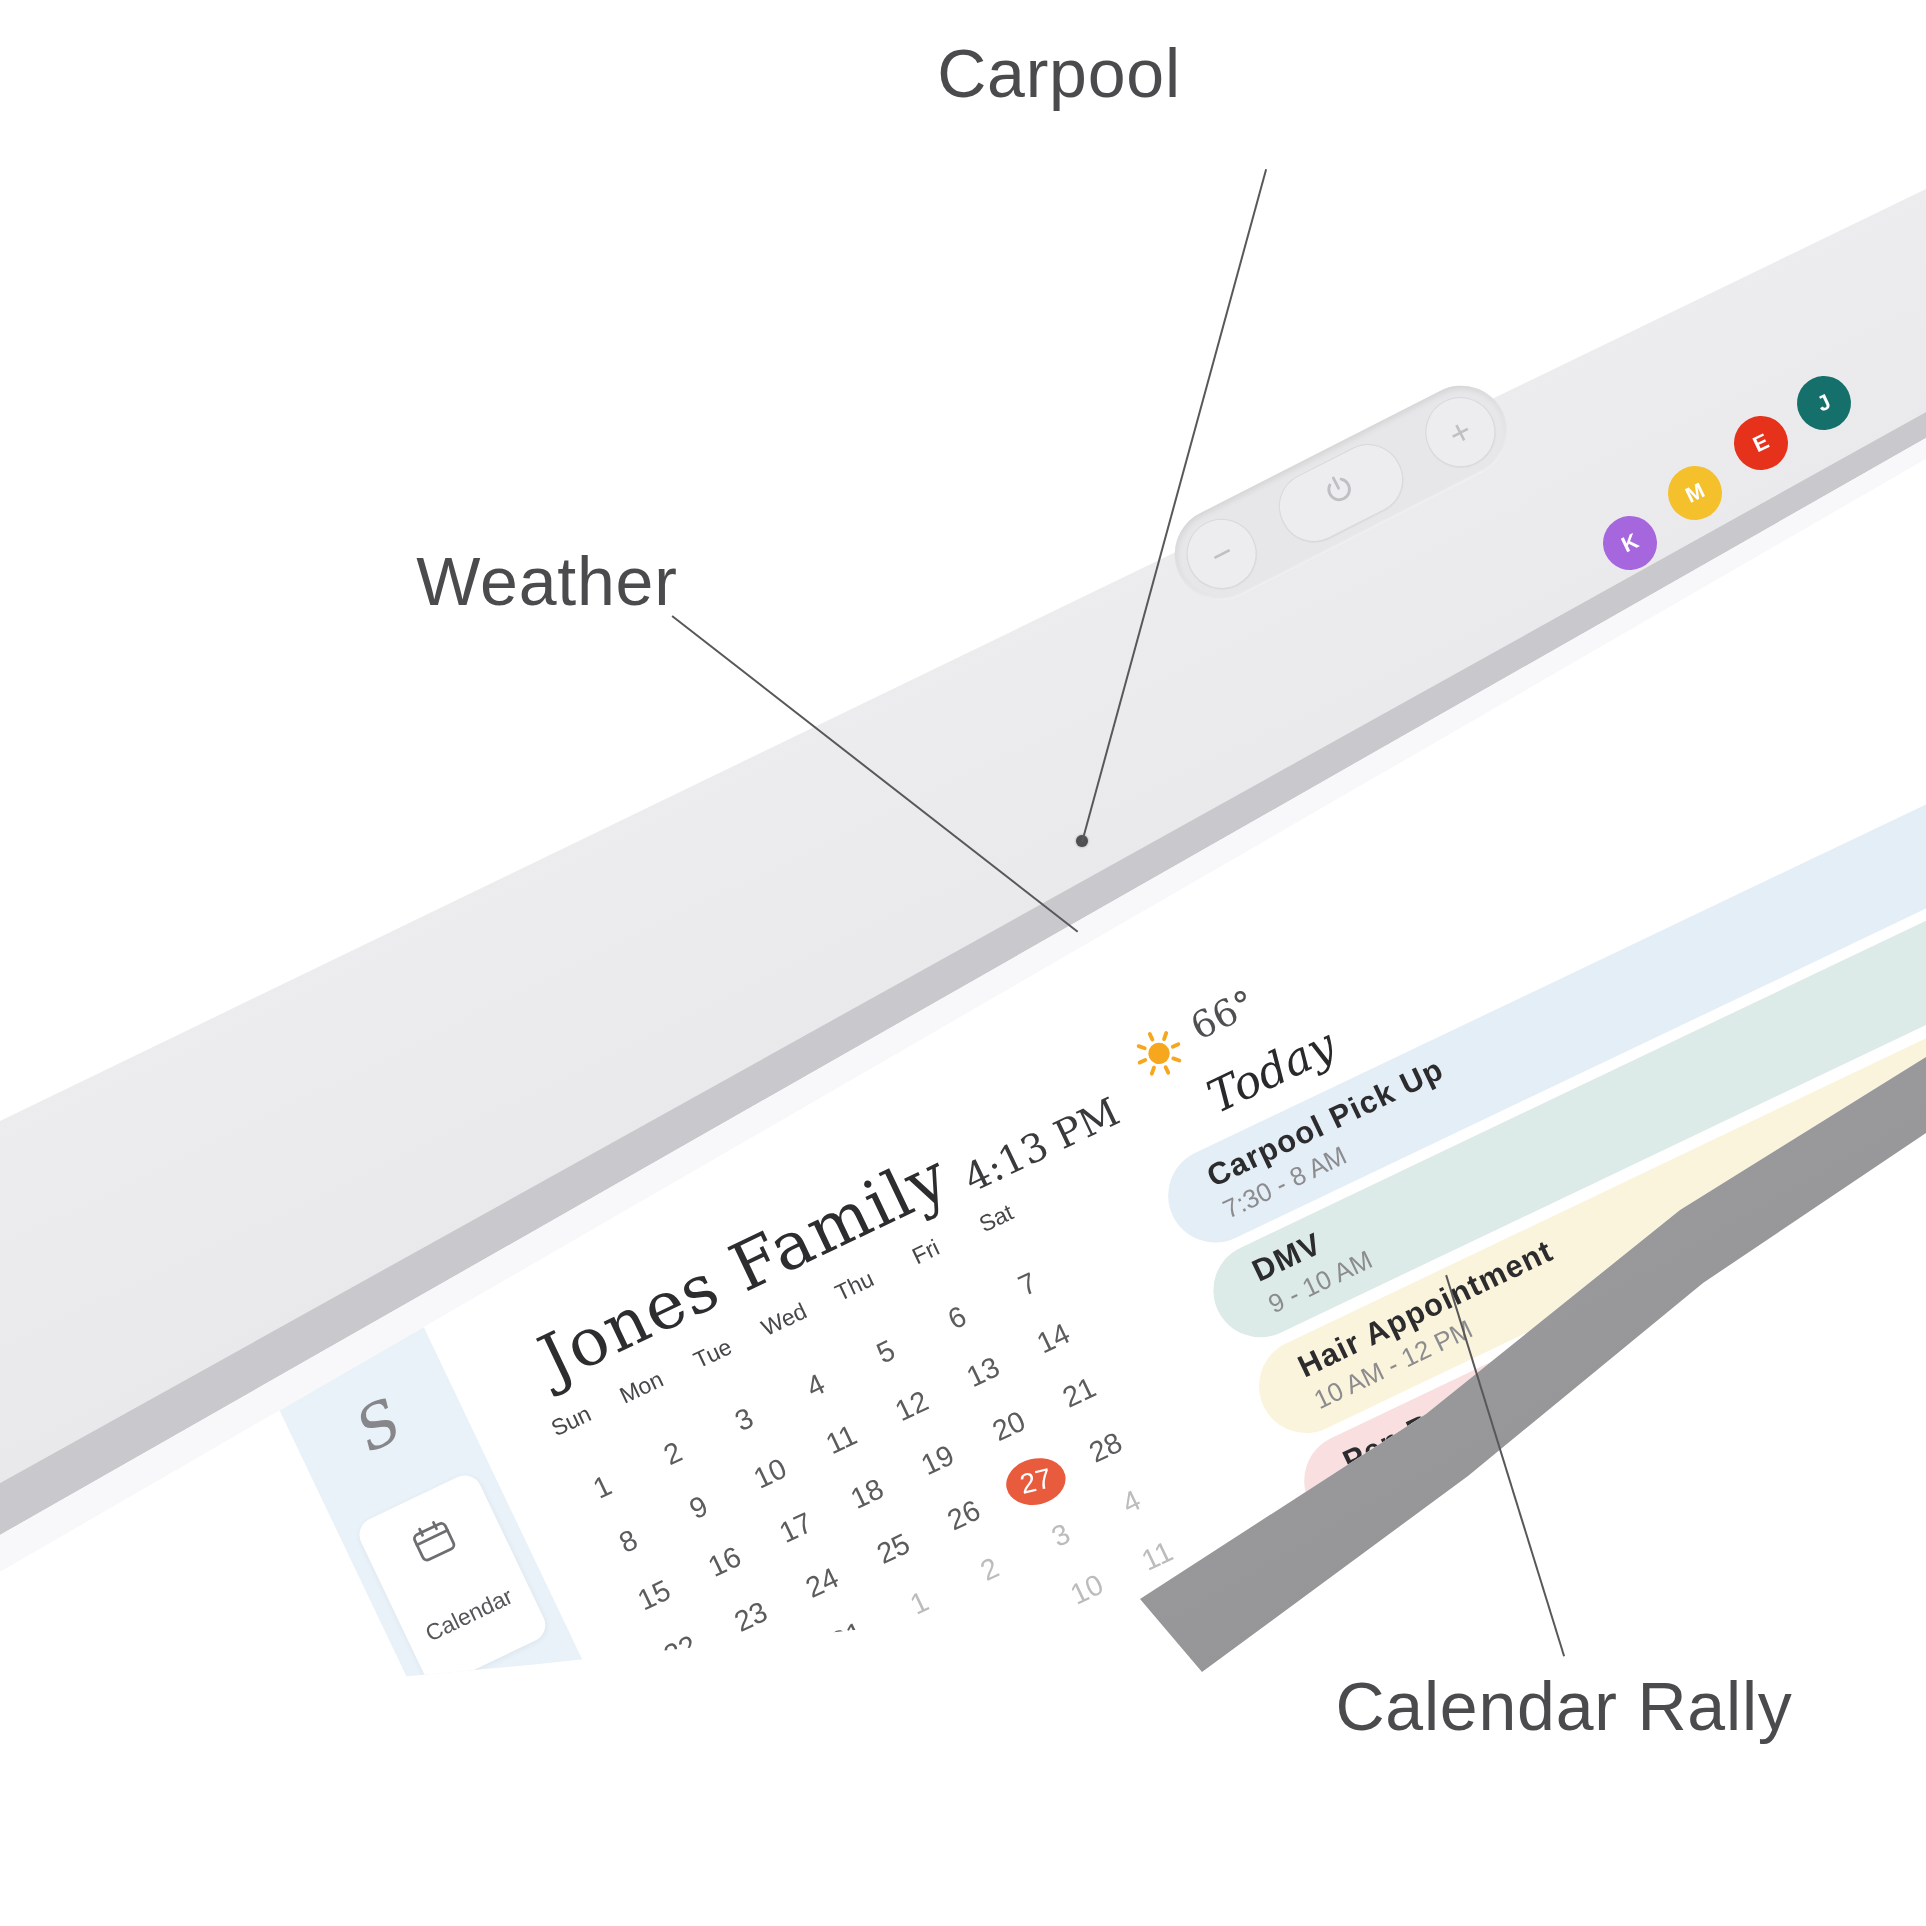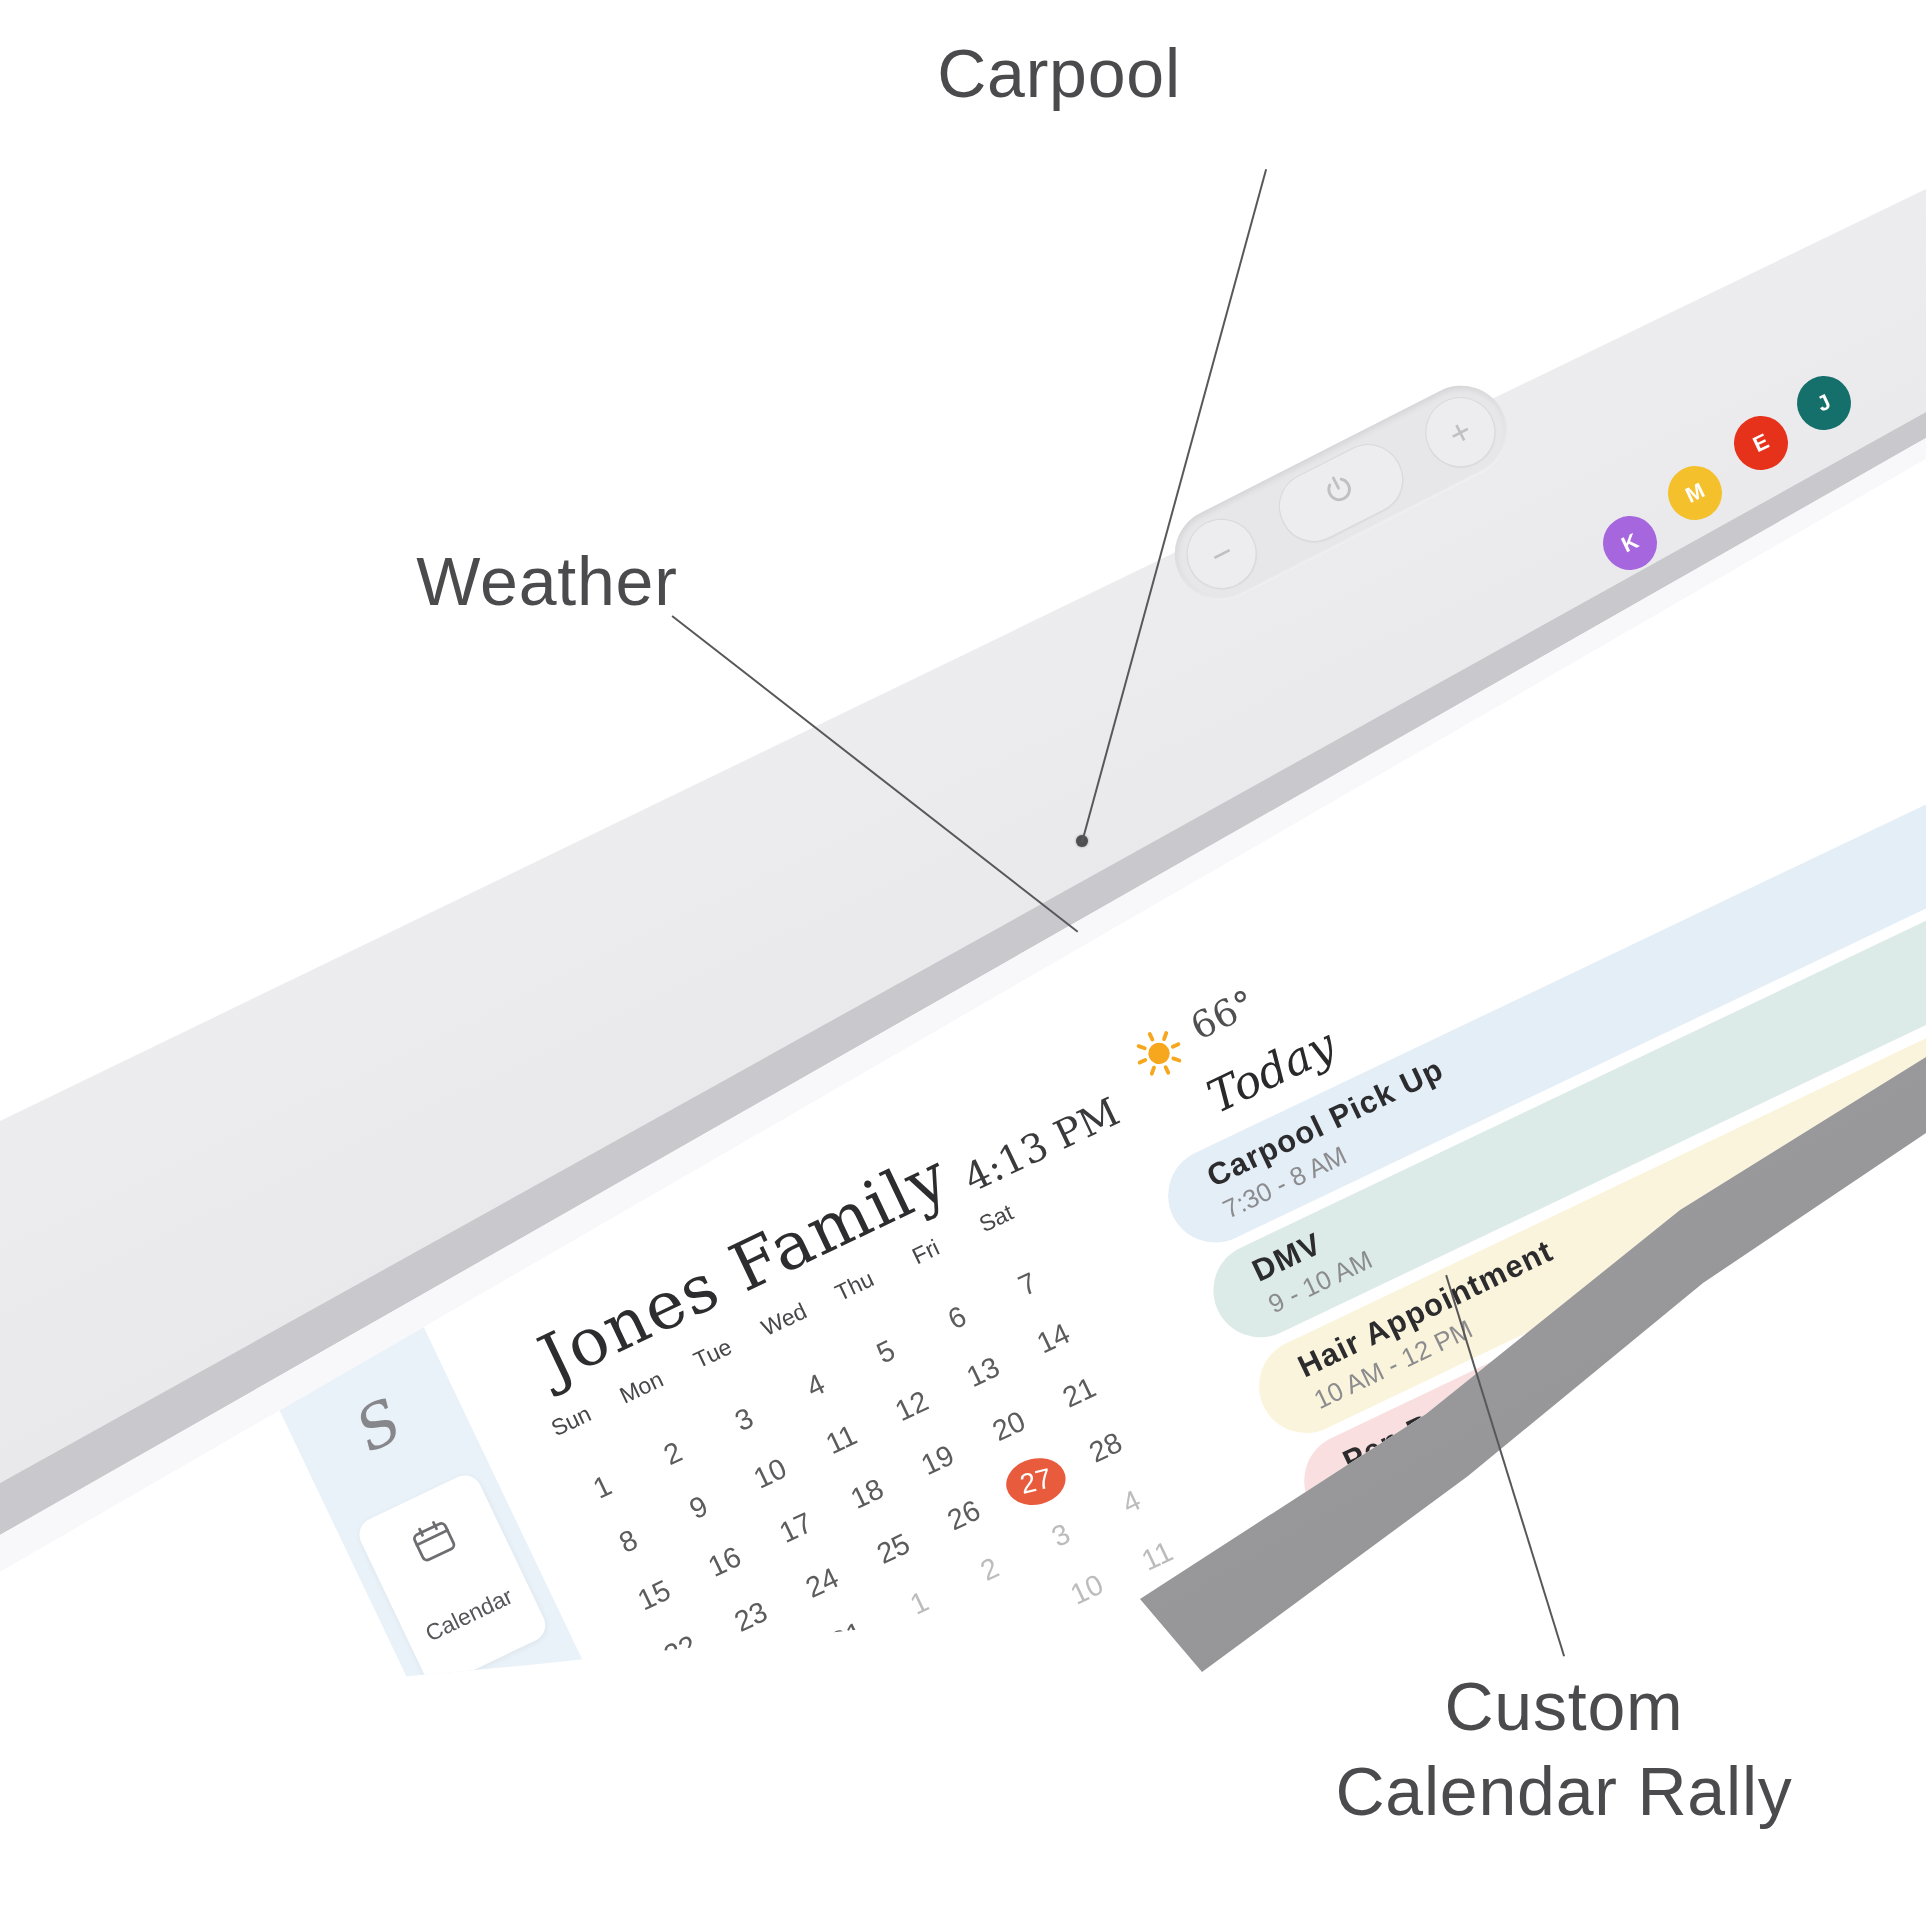--- a/index.html
+++ b/index.html
@@ -229,18 +229,17 @@
   <div class="pline" id="line-weather"></div>
   <div class="pline" id="line-custom"></div>
 
   <div class="ann" id="ann-auto">
     <div>Carpool</div>
   </div>
   <div class="ann" id="ann-weather">
     <div>Weather</div>
   </div>
   <div class="ann" id="ann-custom">
-    <div>Custom</div>
     <div>Calendar Rally</div>
   </div>
 
 </div>
 
 
 </body></html>

